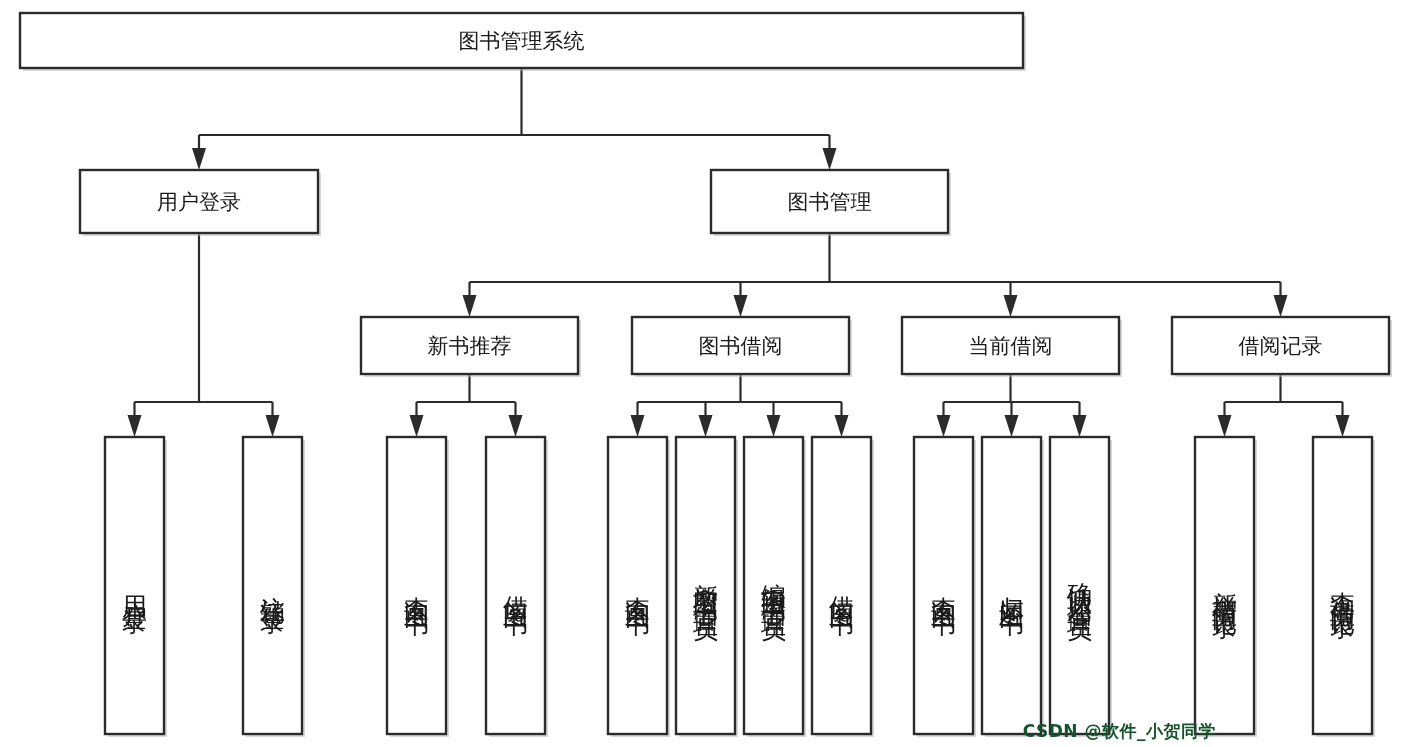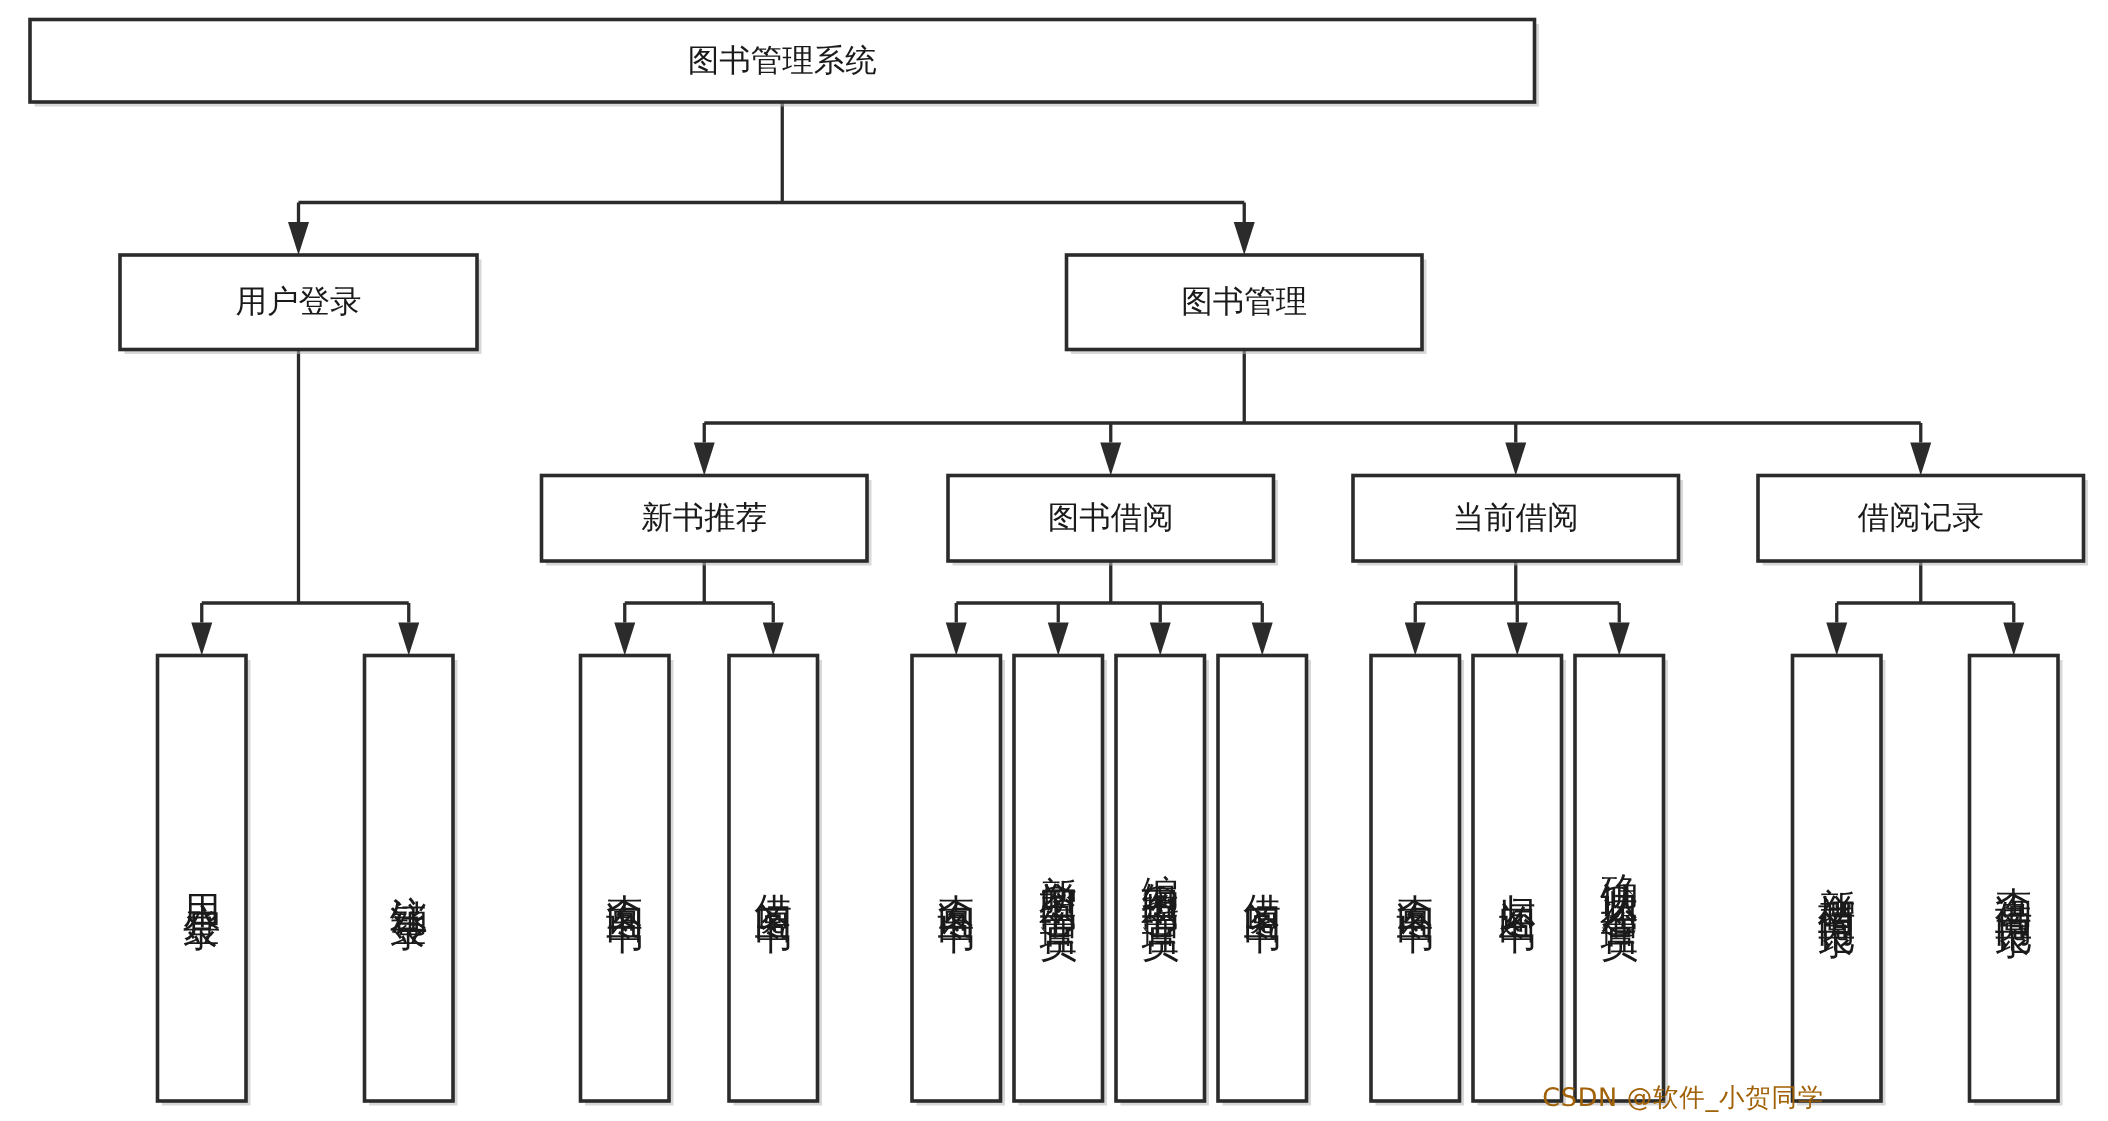--- a/index.html
+++ b/index.html
@@ -65,23 +65,24 @@
     justify-content: center;
     white-space: nowrap;
     pointer-events: none;
   }
   .watermark {
     position: absolute;
     right: 8px;
     bottom: 4px;
     font-family: "DejaVu Sans", "Liberation Sans", sans-serif;
     font-size: 17px;
-    color: #a16207;
+    color: #14532d;
     letter-spacing: 0.5px;
     white-space: nowrap;
+    font-weight: bold;
   }
 </style>
 </head>
 <body>
 
 <div id="diagram-root">
 
   <svg class="diagram-canvas" viewBox="0 0 1405 747" xmlns="http://www.w3.org/2000/svg">
     <g id="edges-layer">
         <g>

